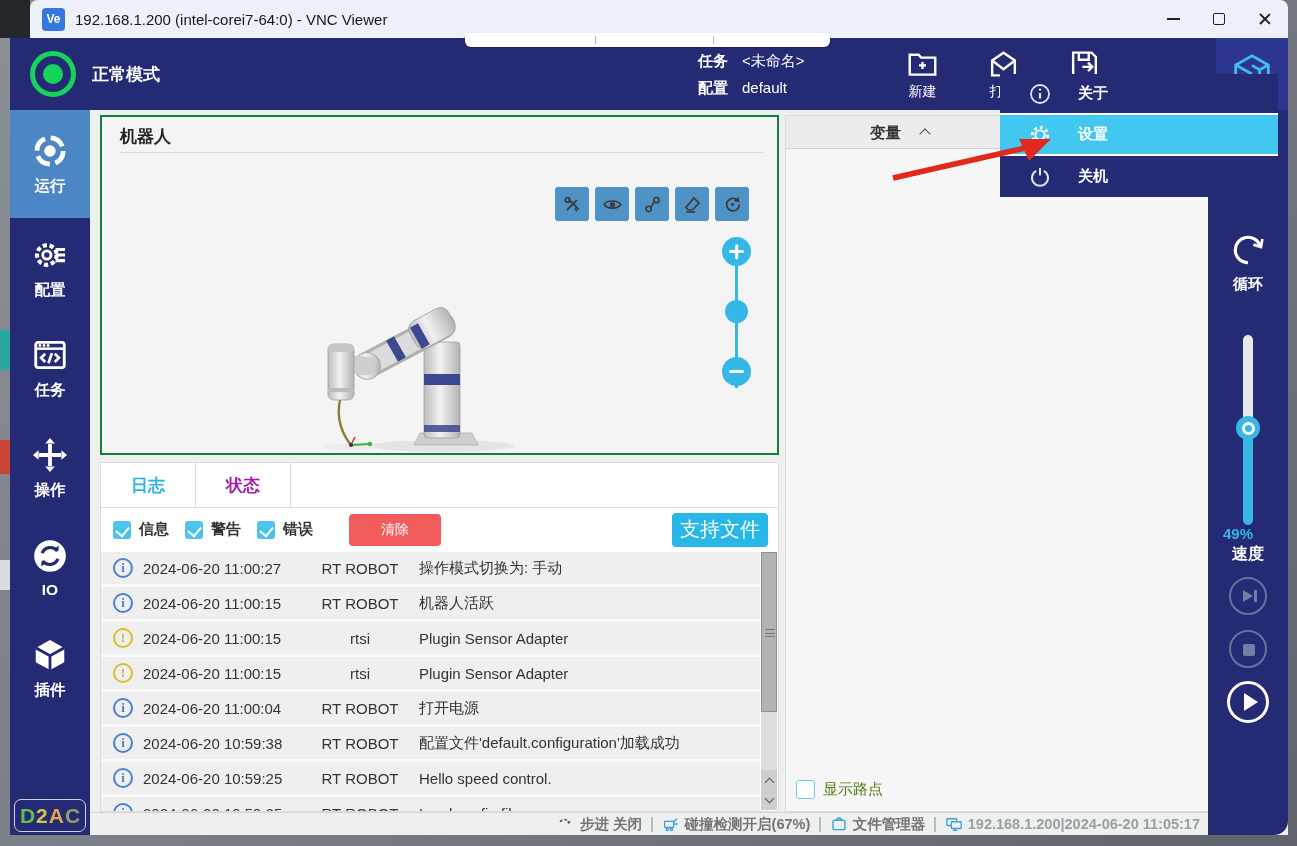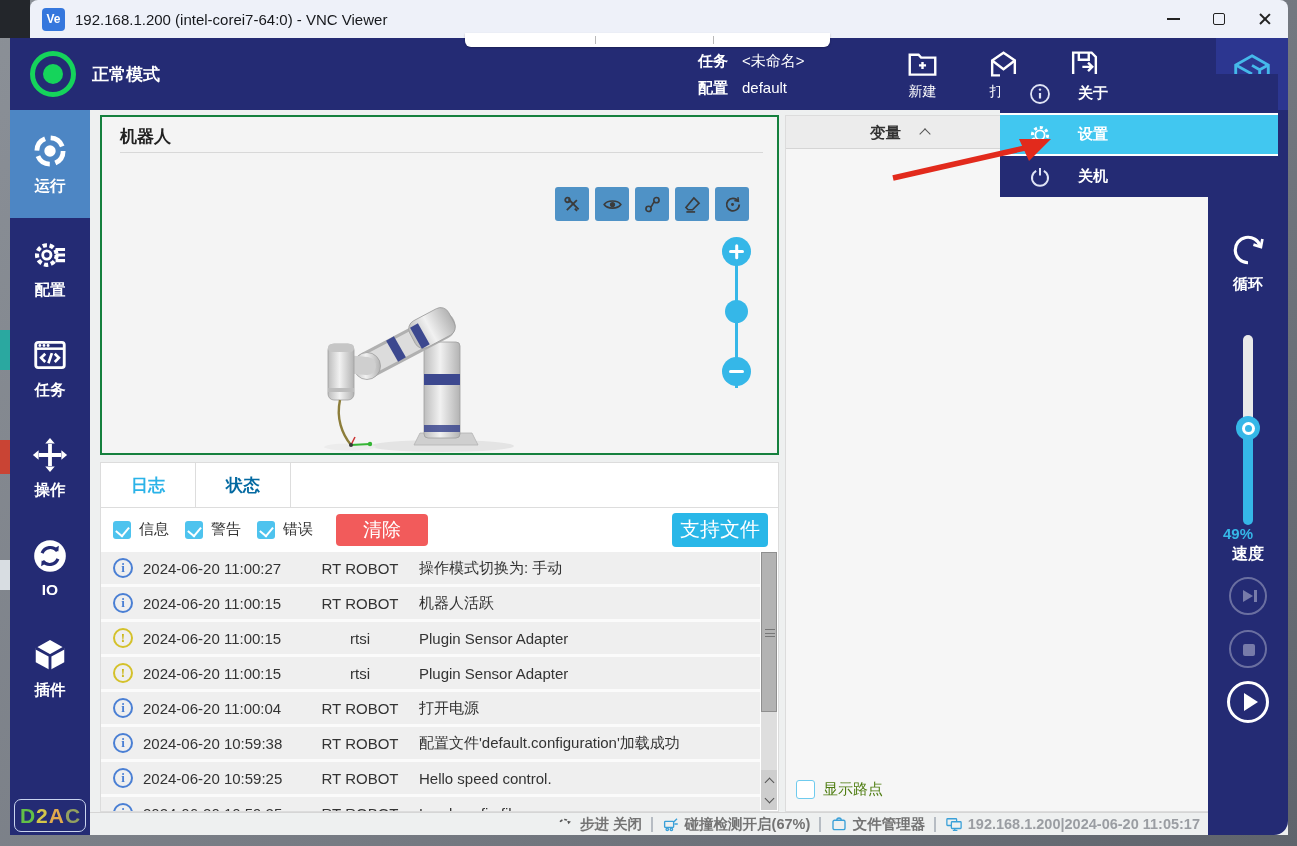--- a/index.html
+++ b/index.html
@@ -83,28 +83,28 @@
            background:#35b7e8; cursor:pointer; }
   .z-minus { top:120px; }
   .robot-view { position:absolute; left:210px; top:185px; width:210px; height:152px; }
 
   
   .log-panel { position:absolute; left:90px; top:424px; width:679px; height:350px; background:#fff;
                border:1px solid #dcdcdc; overflow:hidden; }
   .lp-tabs { display:flex; height:45px; border-bottom:1px solid #ddd; }
   .lp-tab { width:95px; display:flex; align-items:center; justify-content:center; font-size:17px;
             font-weight:bold; border-right:1px solid #ddd; cursor:pointer; }
-  .lp-tab.active { color:#2bb3e8; } .lp-tab.idle { color:#0369a1; }
+  .lp-tab.active { color:#2bb3e8; } .lp-tab.idle { color:#a21caf; }
   .lp-filter { height:43px; display:flex; align-items:center; padding:0 10px 0 12px; gap:8px; }
   .chk { width:18px; height:18px; border-radius:3px; background:#4ec3ee; position:relative; cursor:pointer;}
   .chk::after { content:""; position:absolute; left:4.5px; top:3px; width:7px; height:10px;
                 border:solid #fff; border-width:0 2.2px 2.2px 0; transform:rotate(40deg); }
-  .chk-lbl { font-size:15px; color:#333; margin-right:8px; }
+  .chk-lbl { font-size:15px; color:#333; margin-right:8px;font-weight:bold; }
   .btn-clear { width:92px; height:32px; background:#f25b5b; color:#fff; border:none; border-radius:4px;
-               font-size:19px; margin-left:7px; cursor:pointer; font-family:inherit;}
+               font-size:14px; margin-left:20px; cursor:pointer; font-family:inherit;}
   .btn-support { margin-left:auto; width:96px; height:34px; background:#29b7e8; color:#fff; border:none;
                  border-radius:4px; font-size:20px; cursor:pointer; font-family:inherit;}
   .log-rows { position:absolute; left:0; top:89px; right:18px; bottom:0; overflow:hidden; }
   .log-row { height:35px; background:#efefef; border-bottom:3px solid #fbfbfb; display:flex;
              align-items:center; font-size:15px; color:#333; cursor:default;}
   .l-ic { width:20px; height:20px; border-radius:50%; margin:0 10px 0 12px; flex:0 0 auto;
           display:flex; align-items:center; justify-content:center; font-size:13px; font-weight:bold;
           font-family:"Liberation Serif",serif; }
   .l-ic.info { border:2px solid #4a7fd4; color:#4a7fd4; }
   .l-ic.warn { border:2px solid #d4c12a; color:#c9b511; }

